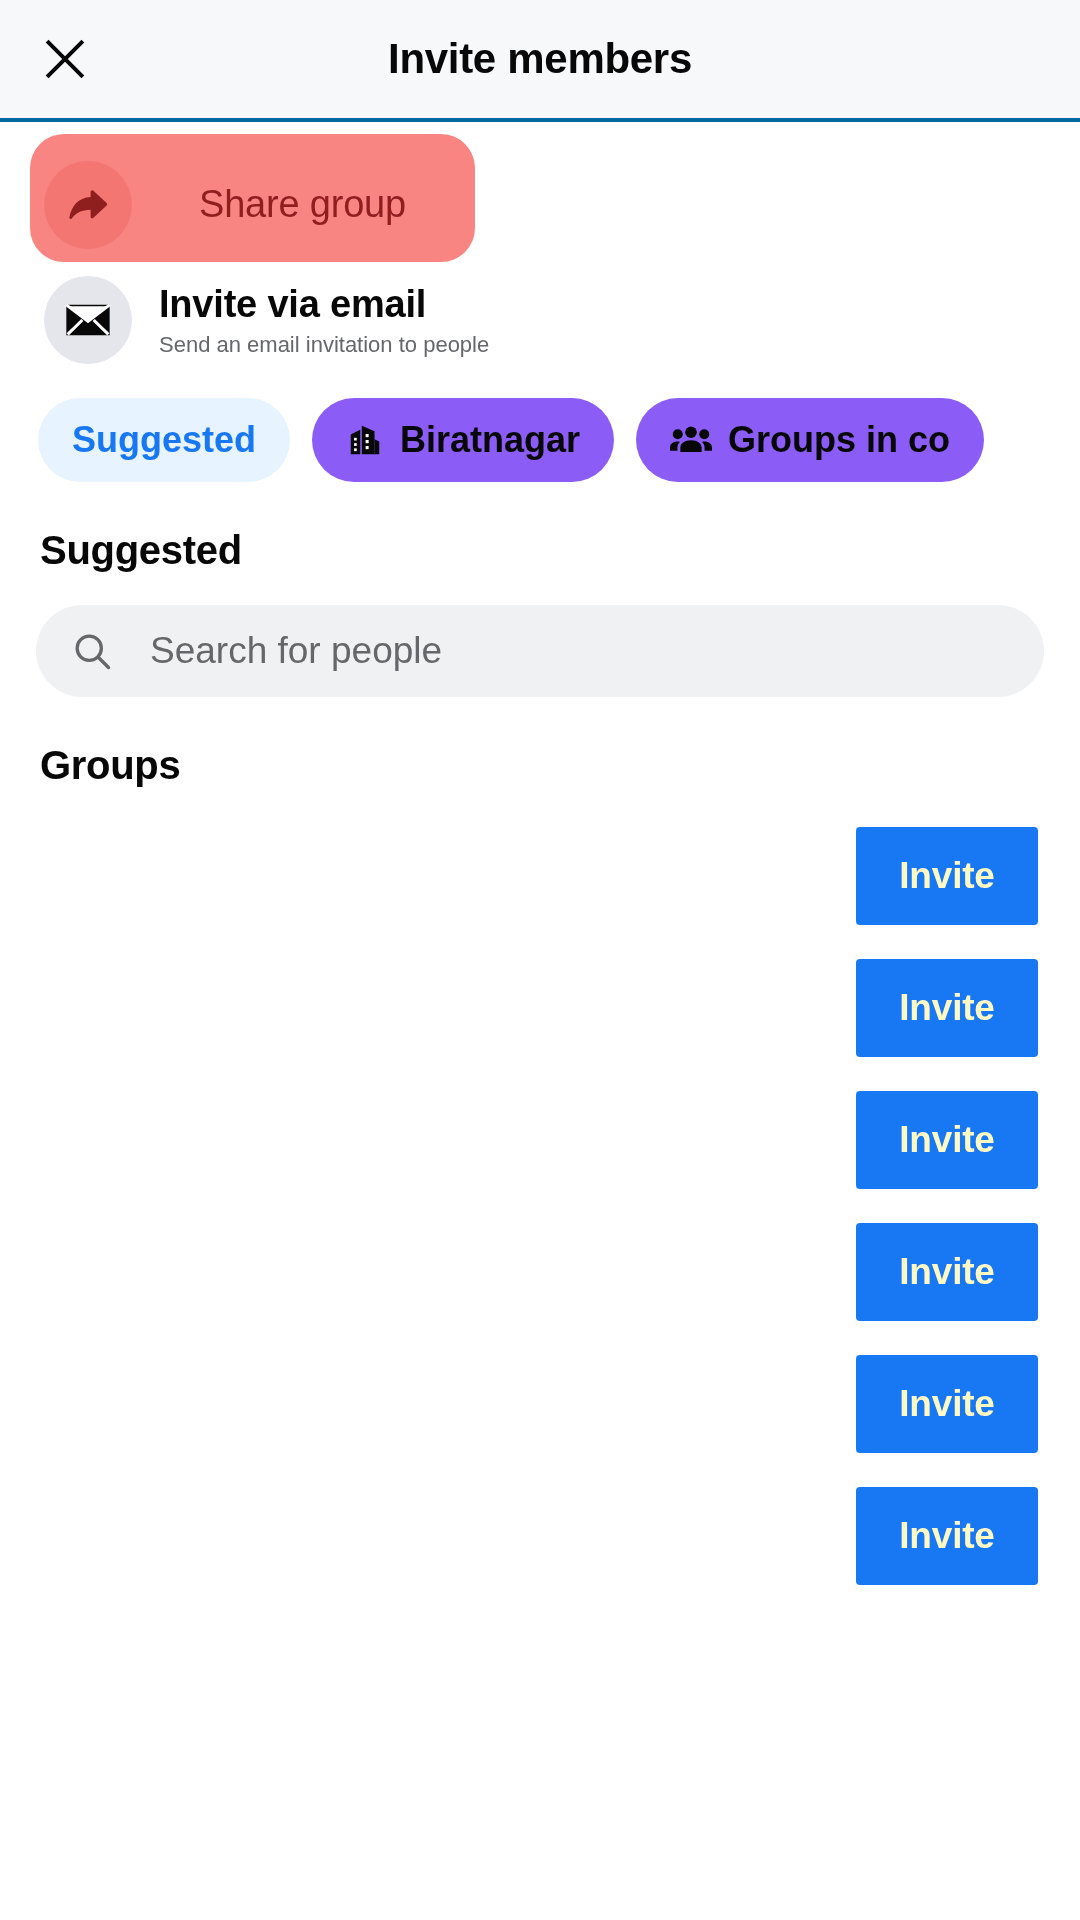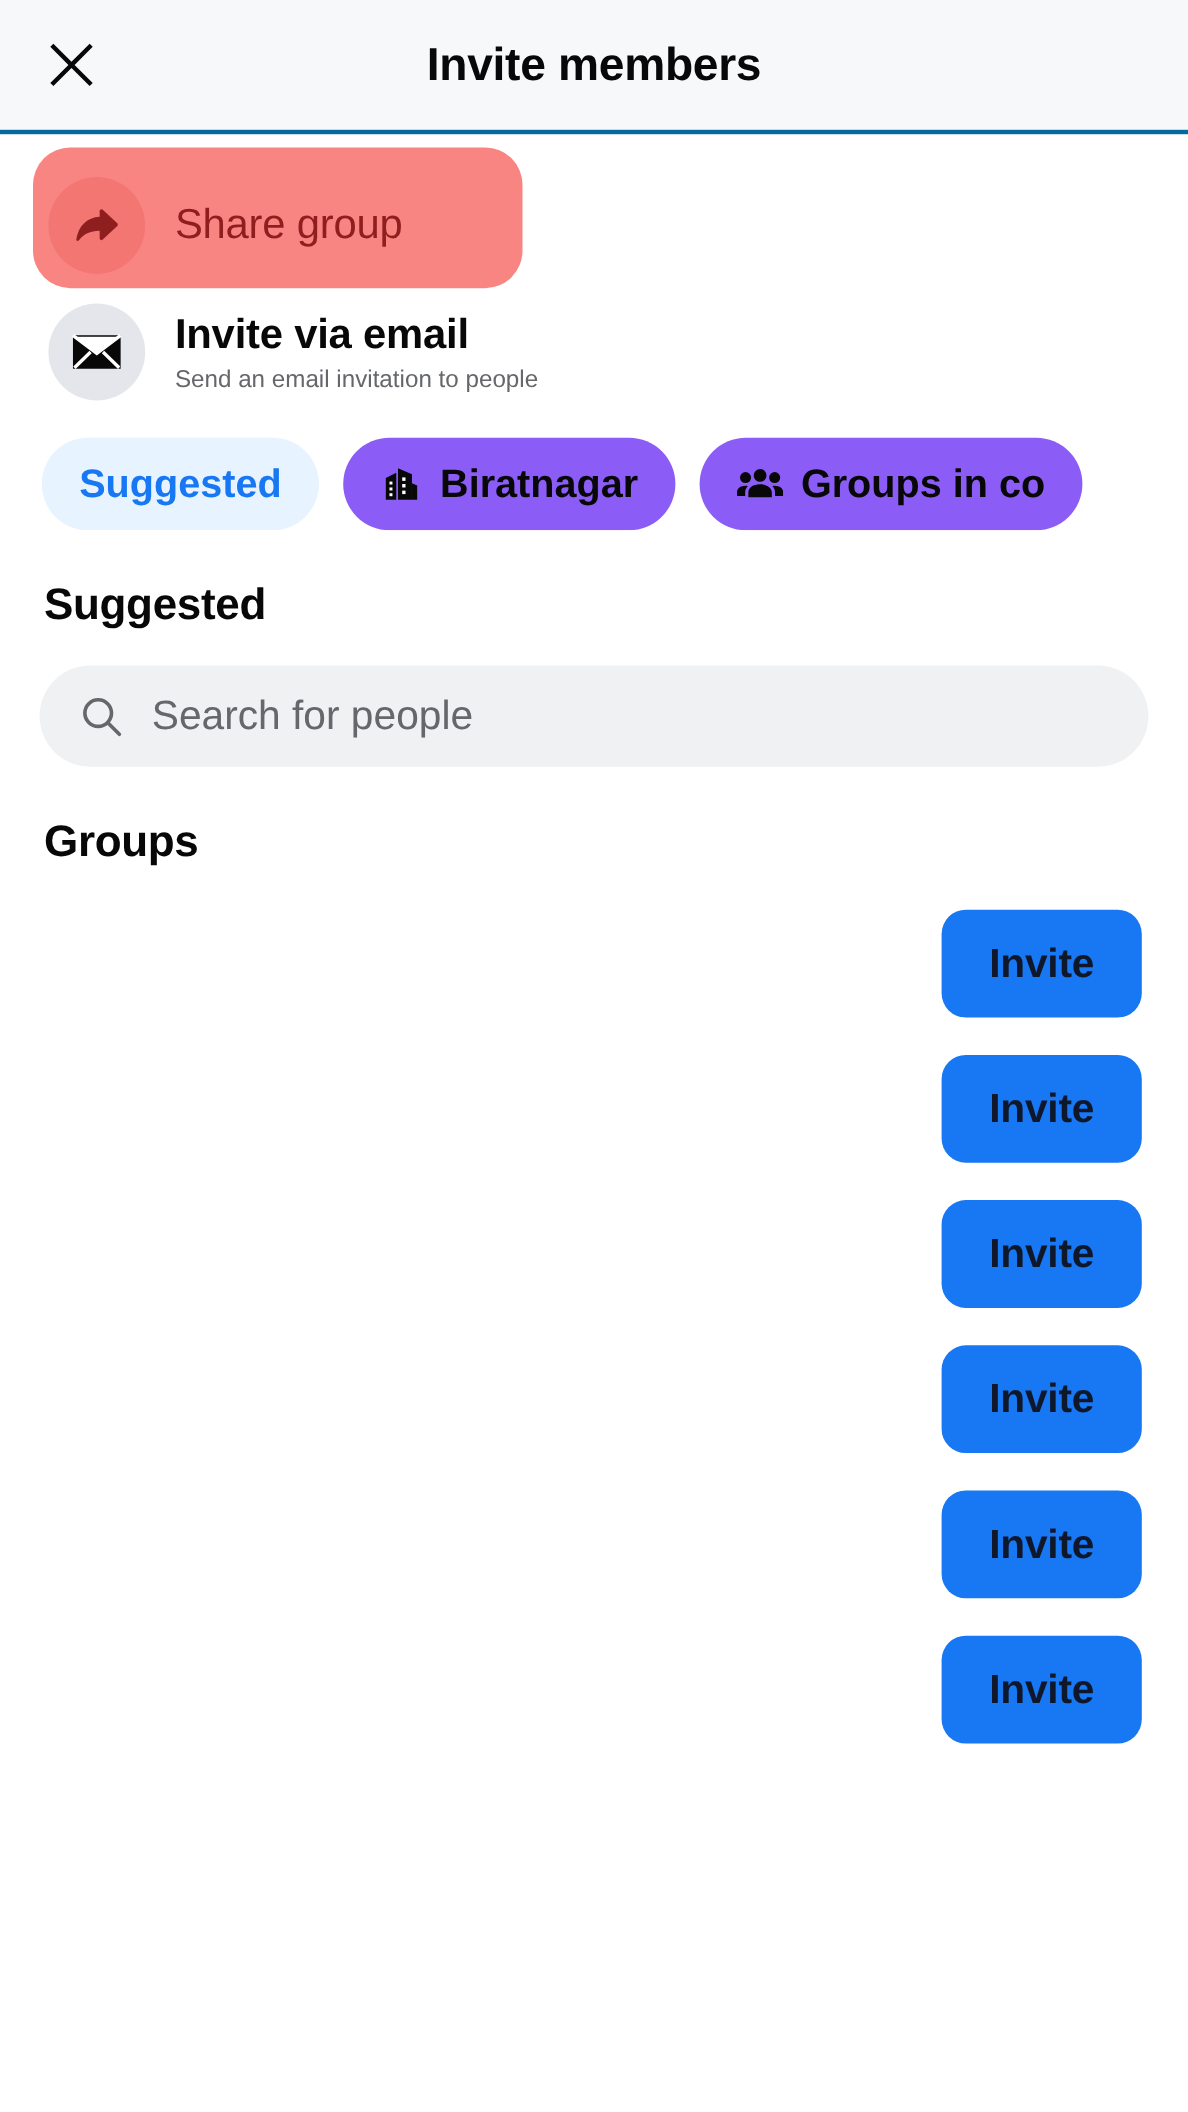--- a/index.html
+++ b/index.html
@@ -75,20 +75,21 @@
   
   .action-row.highlighted {
     width: 445px;
     background: #f98583;
     border-radius: 34px;
     margin-left: 30px;
     padding-left: 14px;
     height: 128px;
     padding-top: 13px;
     padding-bottom: 0;
+    gap: 40px;
   }
 
   .action-icon {
     width: 88px;
     height: 88px;
     border-radius: 50%;
     background: #e4e6eb;
     display: flex;
     align-items: center;
     justify-content: center;
@@ -175,21 +176,21 @@
     border-radius: 46px;
     padding: 0 34px;
     box-sizing: border-box;
     cursor: text;
   }
   .search-box svg { display: block; flex: none; }
   .search-input {
     border: none;
     outline: none;
     background: transparent;
-    margin-left: 22px;
+    margin-left: 34px;
     font-family: "Liberation Sans", sans-serif;
     font-size: 37px;
     color: #080809;
     width: 100%;
   }
   .search-input::placeholder {
     color: #65676b;
     opacity: 1;
   }
 
@@ -226,23 +227,23 @@
   .friend-name {
     font-size: 36px;
     font-weight: bold;
     color: #080809;
   }
   .invite-btn {
     flex: none;
     min-width: 182px;
     height: 98px;
     background: #1877f2;
-    color: #0f172a;
+    color: #fef9c3;
     border: none;
-    border-radius: 22px;
+    border-radius: 4px;
     font-family: "Liberation Sans", sans-serif;
     font-size: 37px;
     font-weight: bold;
     cursor: pointer;
     letter-spacing: -0.2px;
   }
 </style>
 </head>
 <body>
 

